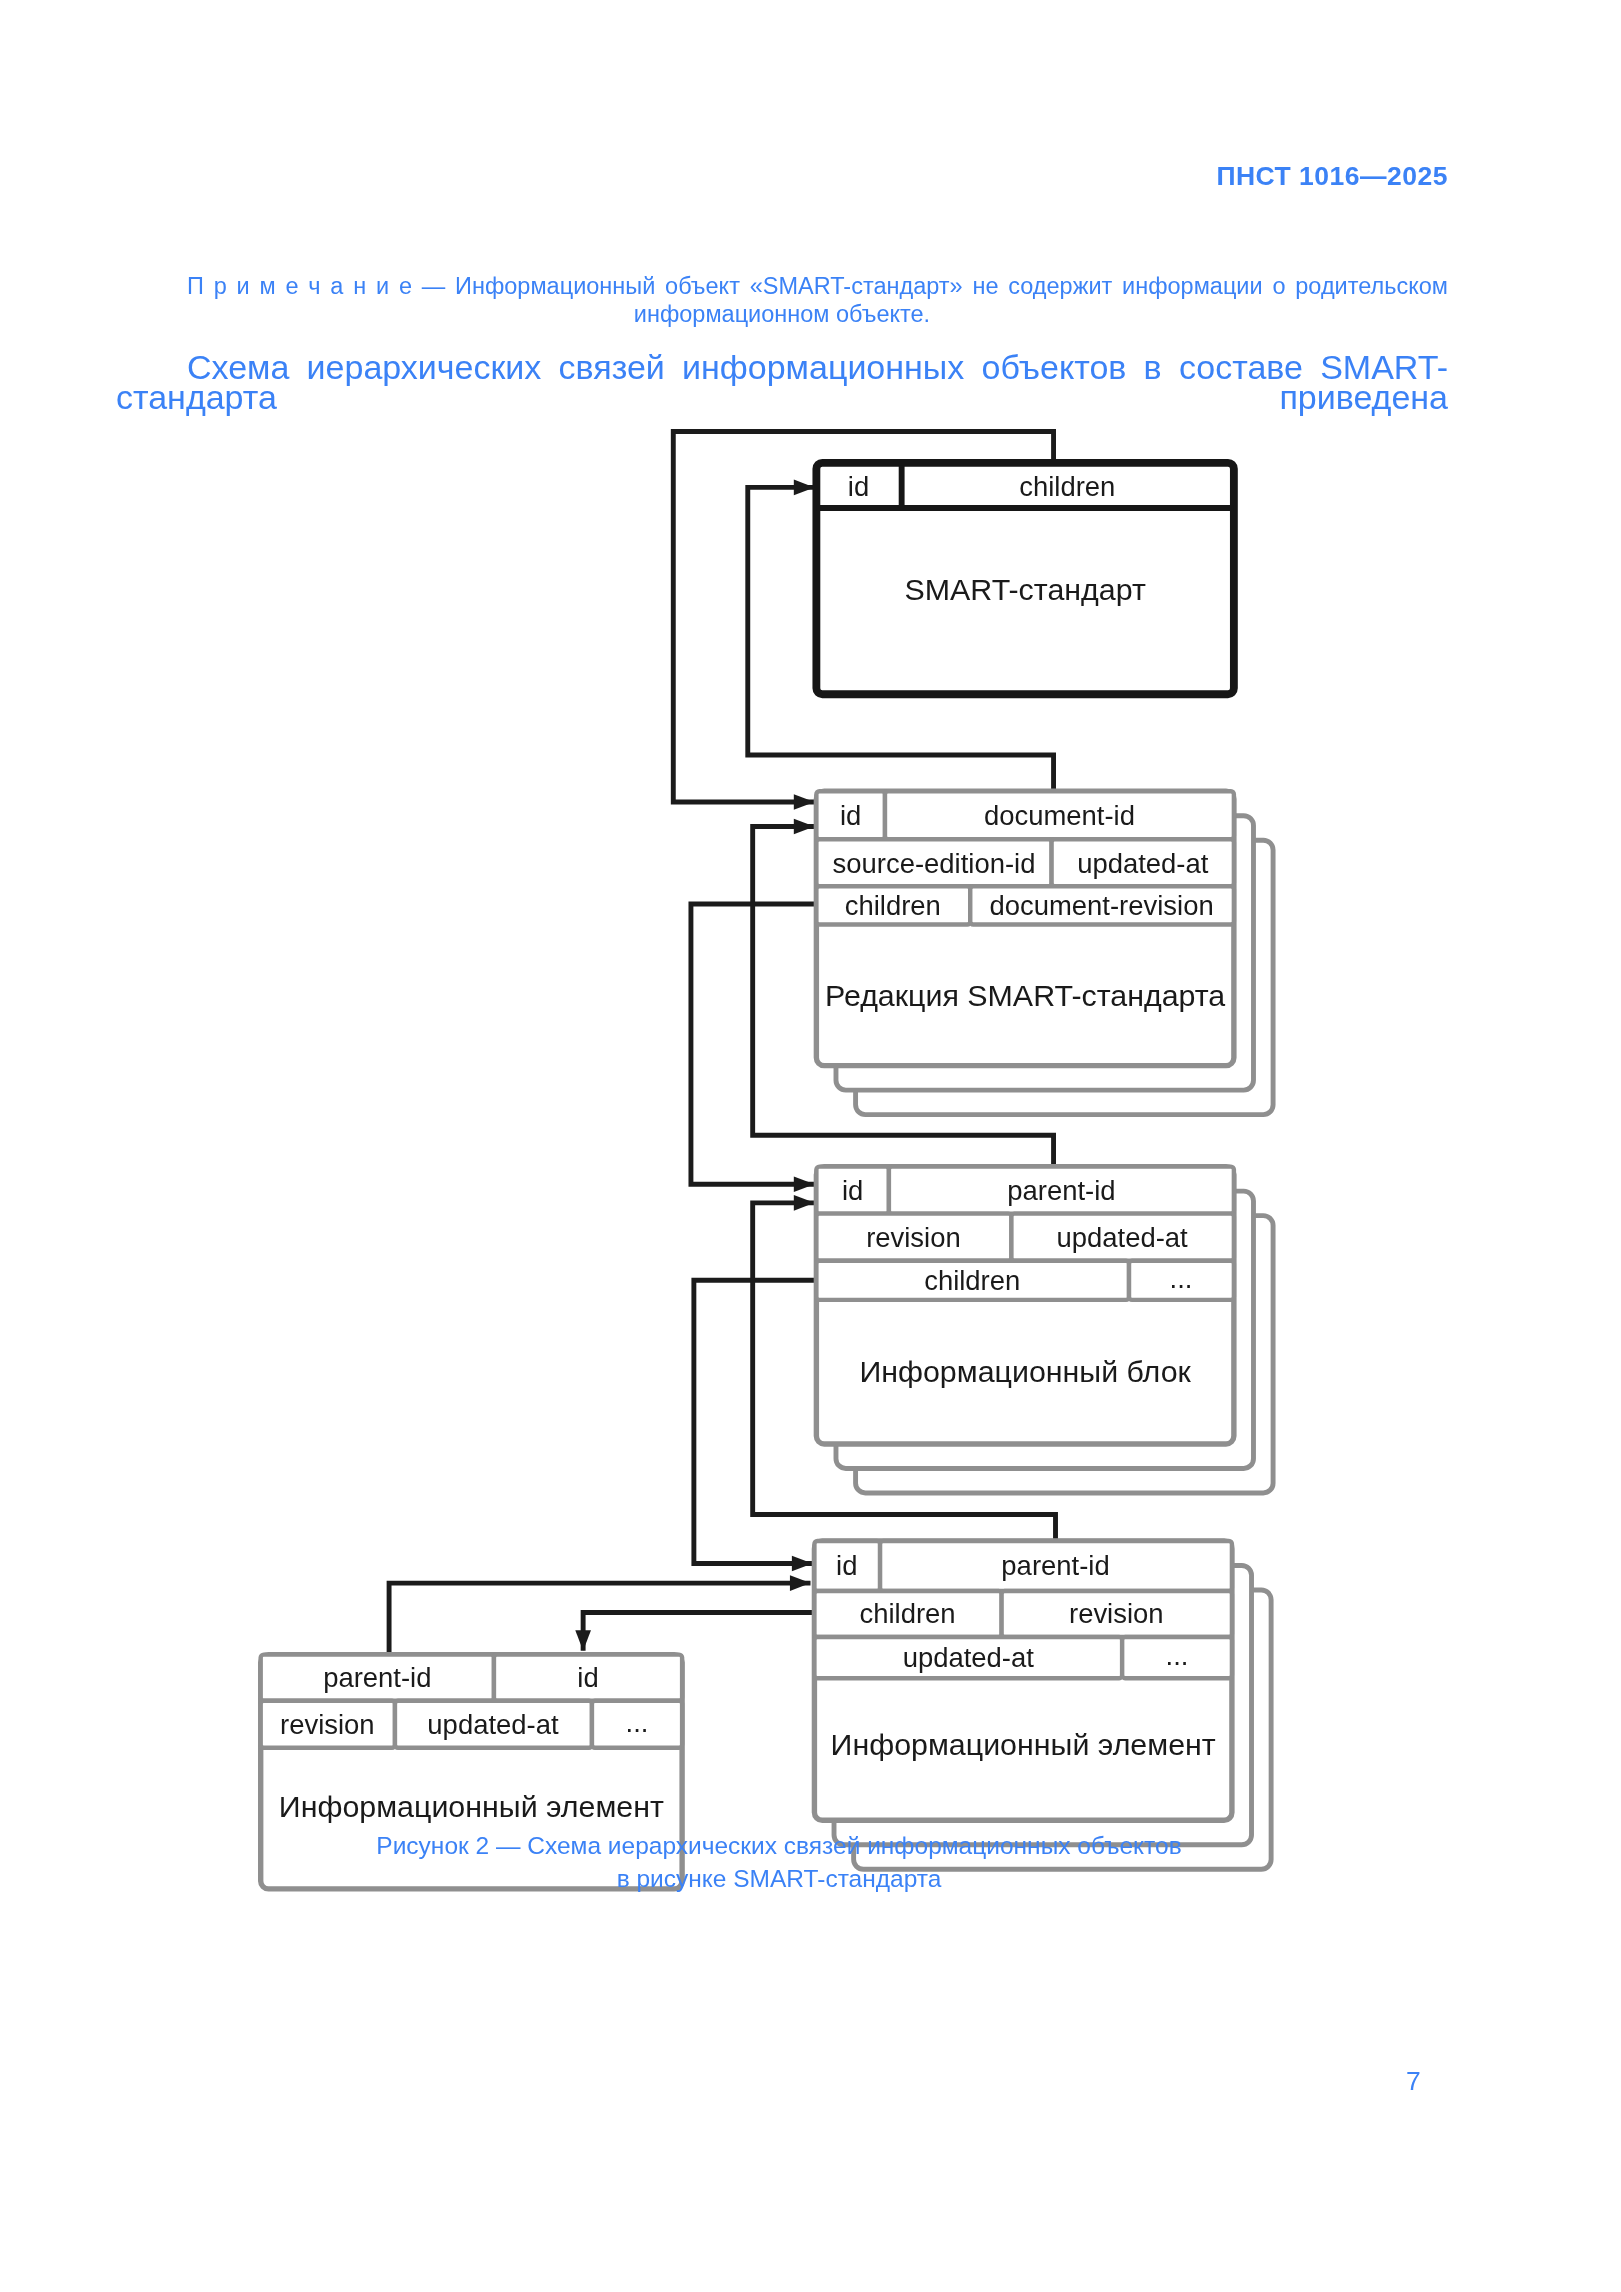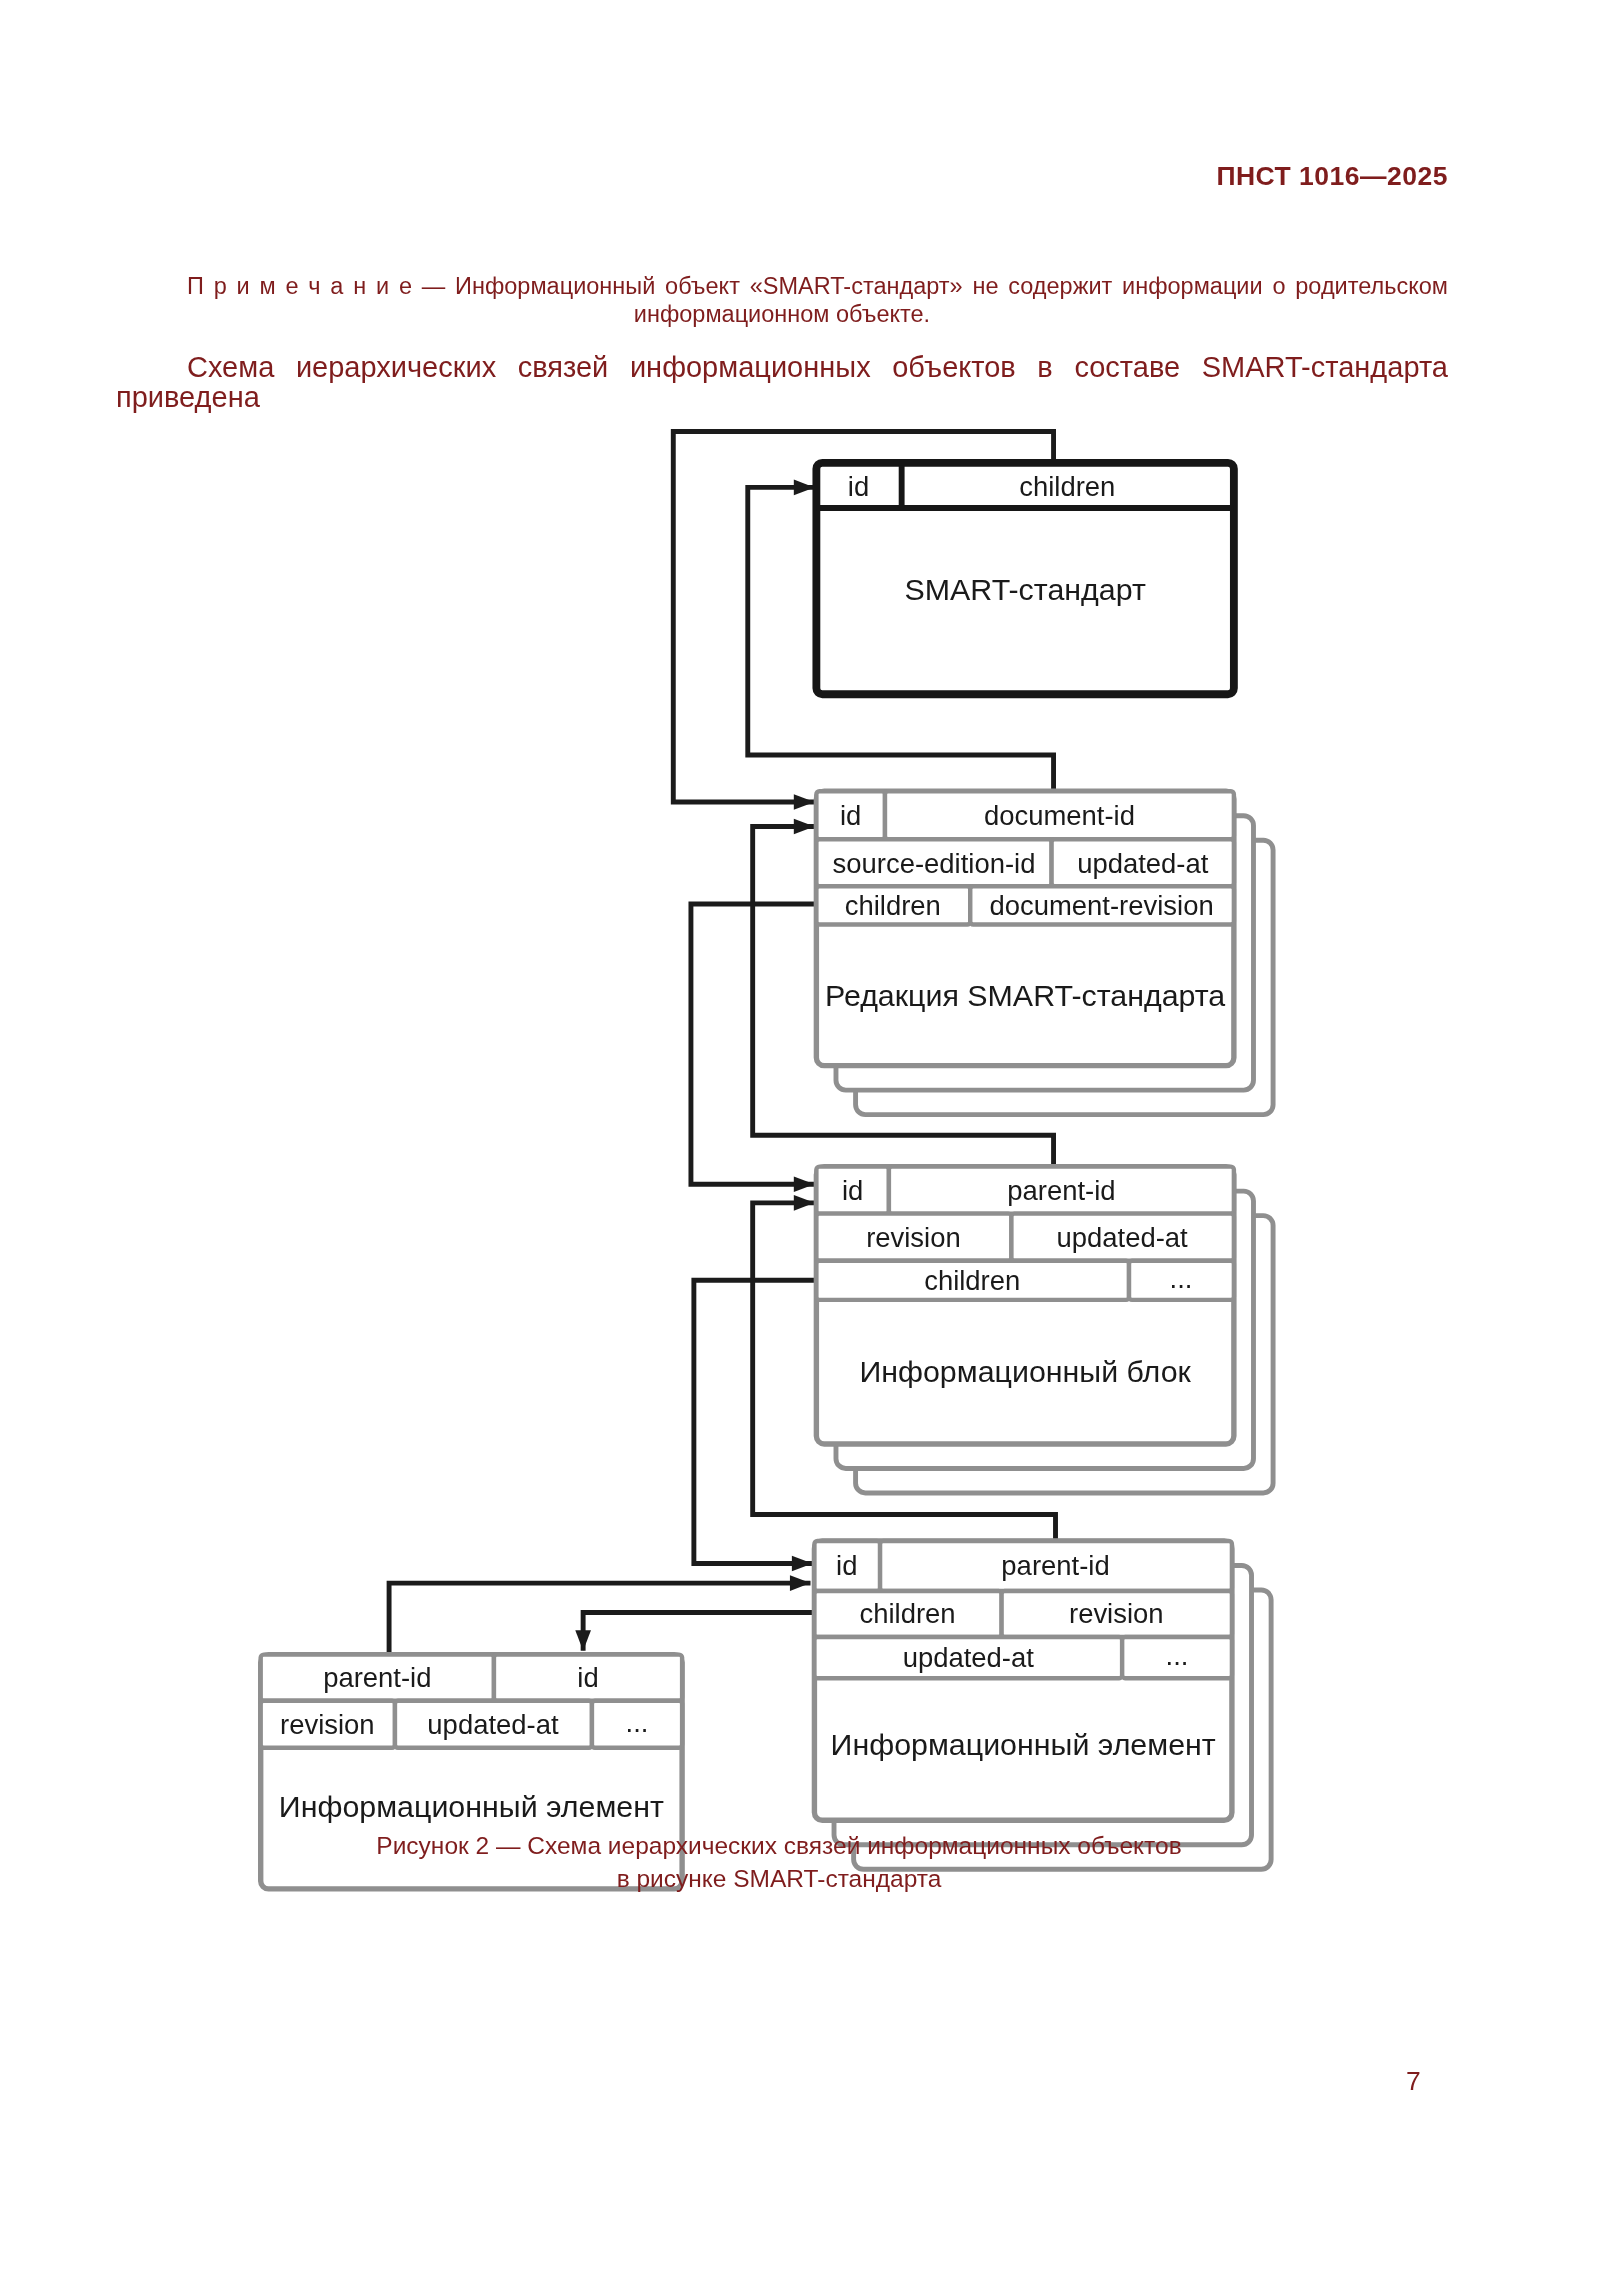--- a/index.html
+++ b/index.html
@@ -1,24 +1,24 @@
 <!DOCTYPE html>
 <html><head>
 <meta charset="utf-8">
 <style>
   html,body { margin:0; padding:0; background:#e9e9e9; }
   .page {
     position:relative; width:1621px; height:2293px; margin:0 auto;
     background:#ffffff; overflow:hidden;
-    font-family:"Liberation Sans", sans-serif; color:#7f1d1d;
+    font-family:"Liberation Sans", sans-serif; color:#3b82f6;
   }
   .hdr { position:absolute; top:161px; right:173px; font-size:26.5px; font-weight:bold; letter-spacing:0.5px; }
   .textblock { position:absolute; left:116px; width:1332px; }
   .note  { top:224px; font-size:23.5px; line-height:28px; }
-  .para  { top:304px; font-size:29px; line-height:30px; }
+  .para  { top:304px; font-size:34px; line-height:30px; }
   .jline { text-align:justify; text-align-last:justify; text-indent:71px;margin-top:48px; }
   .lline { text-align:center; }
   .diagram-svg { position:absolute; left:0; top:0; width:1621px; height:2293px; }
   .caption { position:absolute; left:294px; top:1829px; width:970px; text-align:center; font-size:24.5px; line-height:33px; }
   .pagenum { position:absolute; left:1406px; top:2066px; font-size:26.5px; }
   .lbl { font-family:"Liberation Sans", sans-serif; font-size:28px; fill:#1a1a1a; text-anchor:middle; }
   .ttl { font-family:"Liberation Sans", sans-serif; font-size:31px; fill:#1a1a1a; text-anchor:middle; }
   .cell  { fill:#ffffff; stroke:#8f8f8f; stroke-width:4.5; }
   .outerg{ fill:#ffffff; stroke:#8f8f8f; stroke-width:5.5; }
   .shadow{ fill:#ffffff; stroke:#8f8f8f; stroke-width:5; }

